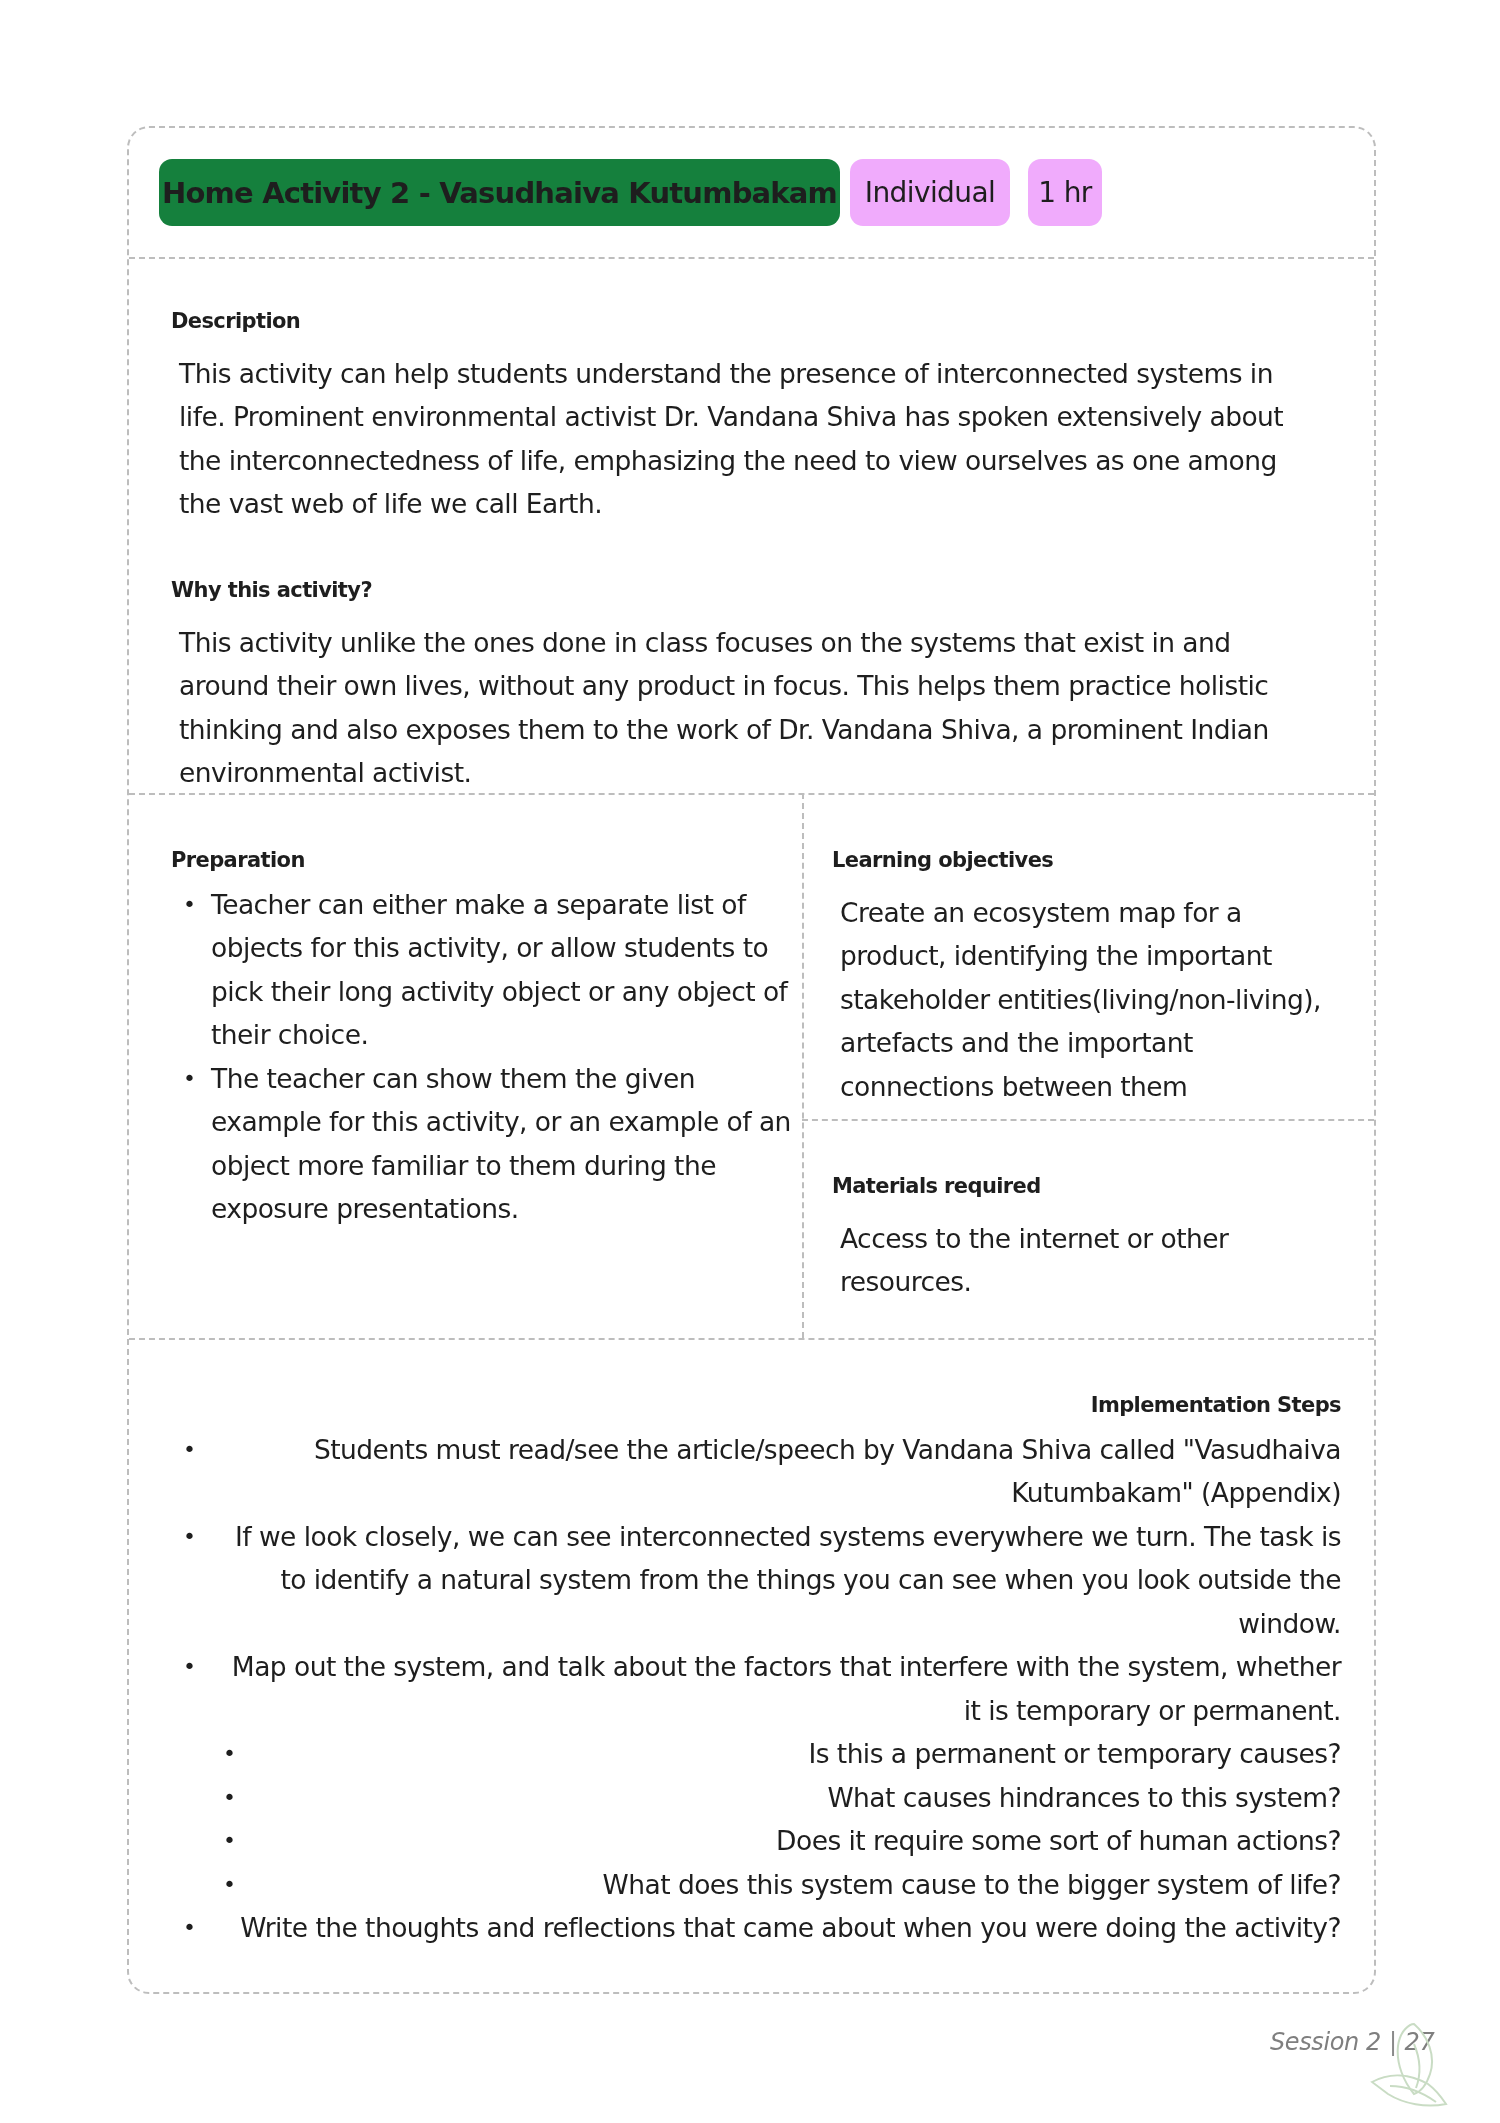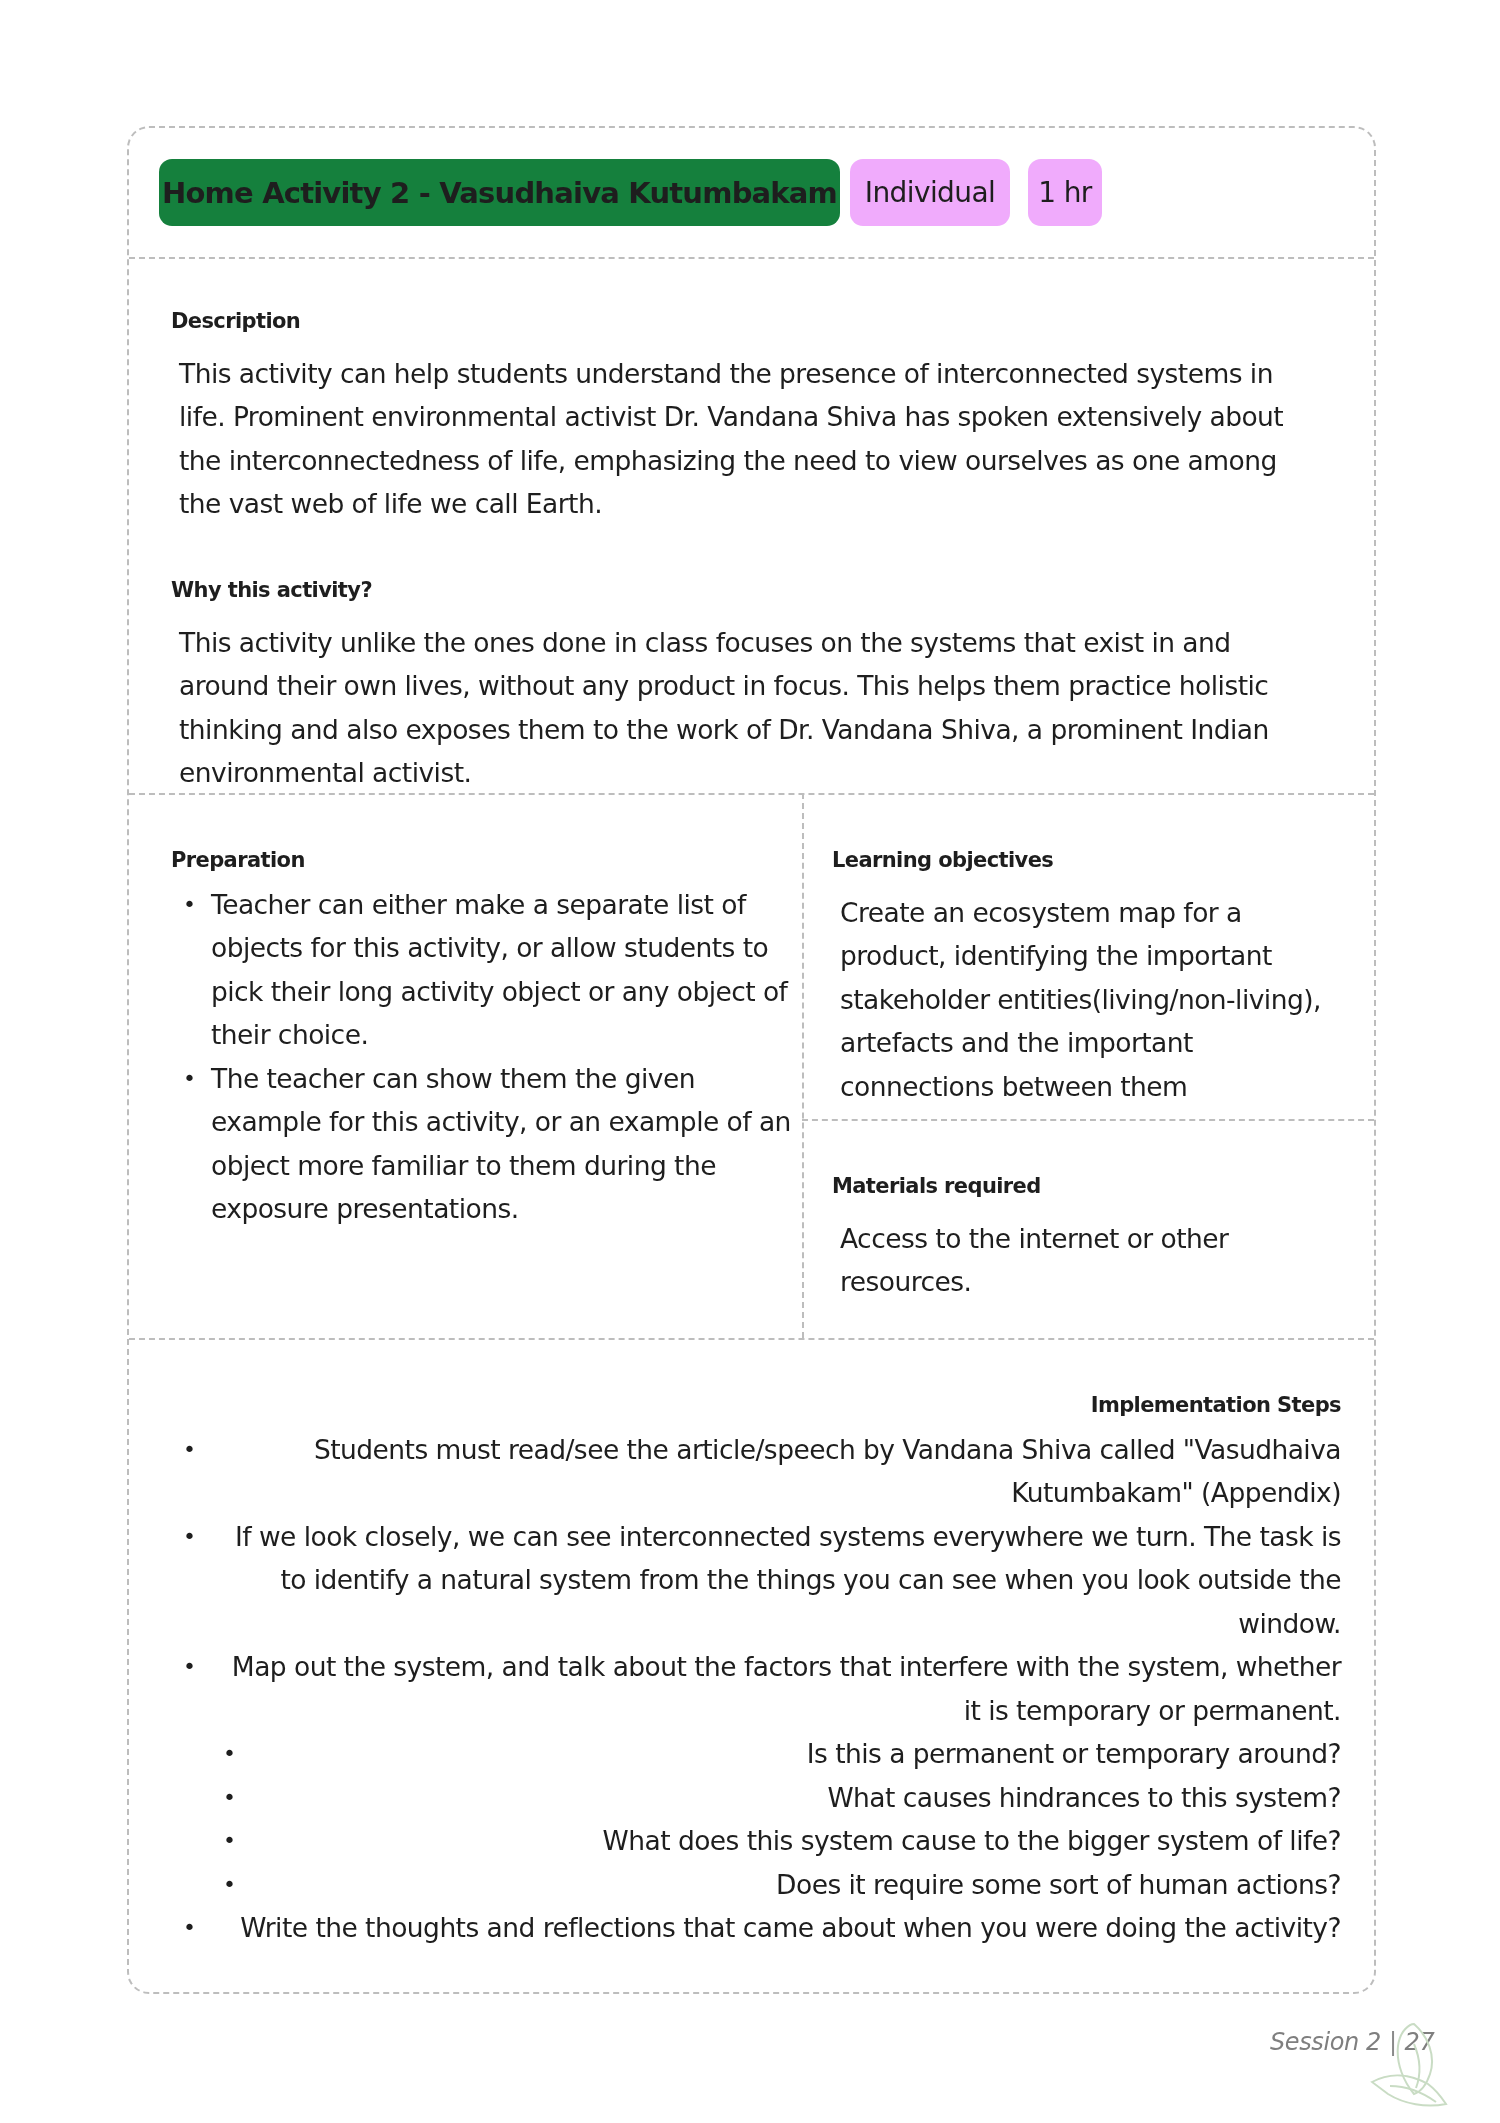--- a/index.html
+++ b/index.html
@@ -79,24 +79,24 @@
   <div class="hline" style="top:1210px;"></div>
 
   <div class="section" style="left:42px; top:1256px; width:1170px;text-align:right;">
     <h3>Implementation Steps</h3>
     <ul class="b">
       <li>Students must read/see the article/speech by Vandana Shiva called "Vasudhaiva Kutumbakam" (Appendix)</li>
       <li>If we look closely, we can see interconnected systems everywhere we turn. The task is to identify a natural system from the things you can see when you look outside the window.</li>
       <li>
         <span>Map out the system, and talk about the factors that interfere with the system, whether it is temporary or permanent.</span>
         <ul class="b">
-          <li>Is this a permanent or temporary around?</li>
+          <li>Is this a permanent or temporary causes?</li>
           <li>What causes hindrances to this system?</li>
+          <li>Does it require some sort of human actions?</li>
           <li>What does this system cause to the bigger system of life?</li>
-          <li>Does it require some sort of human actions?</li>
         </ul>
       </li>
       <li>Write the thoughts and reflections that came about when you were doing the activity?</li>
     </ul>
   </div>
 </div>
 
 <div class="footer">
   <span>Session 2</span><span class="sep">|</span><span>27</span>
 </div>

